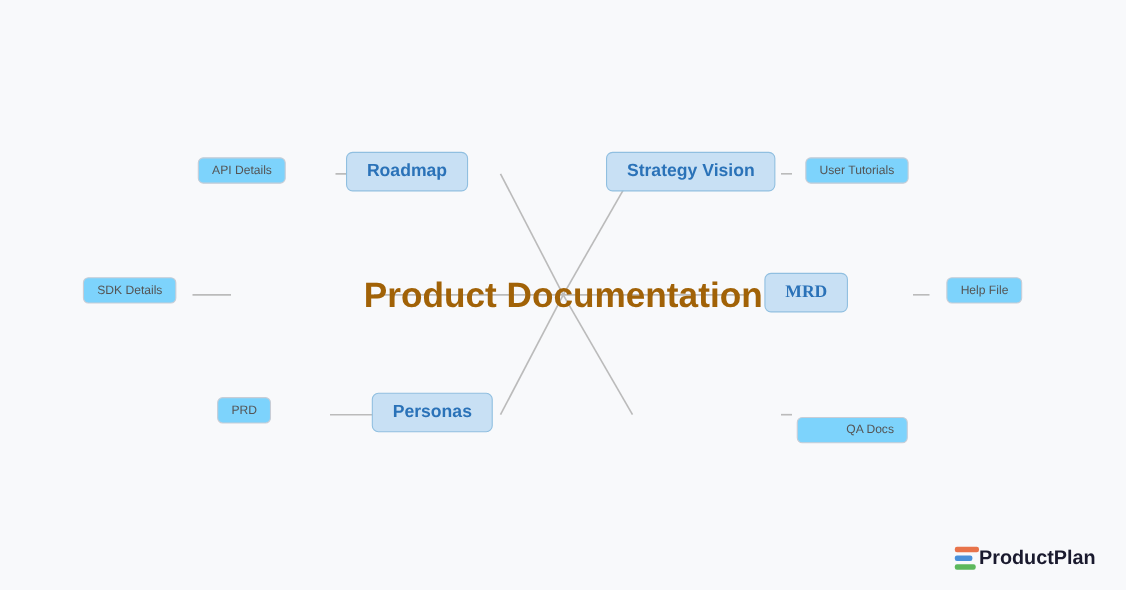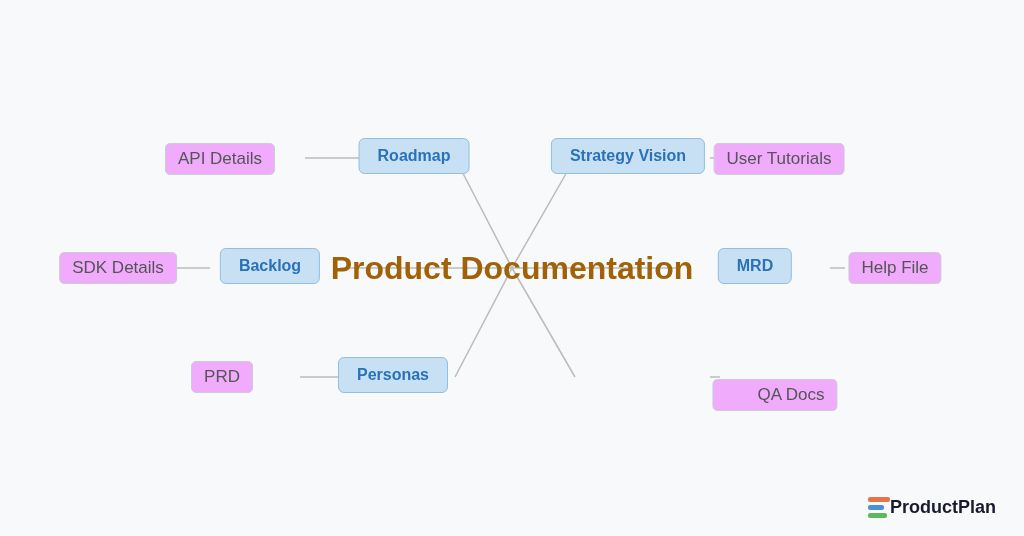--- a/index.html
+++ b/index.html
@@ -52,25 +52,25 @@
       font-size: 16px;
       font-weight: 600;
       color: #2a72b8;
       white-space: nowrap;
       text-align: center;
     }
 
     
     .node-gray {
       position: absolute;
-      background: #f0abfc;
+      background: #7dd3fc;
       border: 1.5px solid #c8cdd6;
       border-radius: 5px;
       padding: 5px 12px;
-      font-size: 17px;
+      font-size: 11px;
       font-weight: 400;
       color: #555;
       white-space: nowrap;
       text-align: center;
     }
 
     
     .logo-area {
       position: absolute;
       bottom: 18px;
@@ -130,29 +130,28 @@
 
     <line x1="830" y1="268" x2="845" y2="268" stroke="#bbb" stroke-width="1.5"></line>
 
     <line x1="710" y1="377" x2="720" y2="377" stroke="#bbb" stroke-width="1.5"></line>
   </svg>
 
   <div class="center-node">
     <div class="center-title">Product Documentation</div>
   </div>
 
-  <div class="node-blue" style="left:370px; top:138px; transform:translateX(-50%);margin-left:44px;">Roadmap</div>
+  <div class="node-blue" style="left:370px; top:138px; transform:translateX(-50%);">Roadmap</div>
 
-  <div class="node-blue" style="left:270px; top:248px; transform:translateX(-50%);">Backlog</div>
 
   <div class="node-blue" style="left:393px; top:357px; transform:translateX(-50%);">Personas</div>
 
   <div class="node-blue" style="left:628px; top:138px; transform:translateX(-50%);">Strategy Vision</div>
 
-  <div class="node-blue" style="left:755px; top:248px; transform:translateX(-50%);">MRD</div>
+  <div class="node-blue" style="left:733px; top:248px; transform:translateX(-50%);font-family:Liberation Serif, serif;">MRD</div>
 
 
   <div class="node-gray" style="left:220px; top:143px; transform:translateX(-50%);">API Details</div>
 
   <div class="node-gray" style="left:118px; top:252px; transform:translateX(-50%);">SDK Details</div>
 
   <div class="node-gray" style="left:222px; top:361px; transform:translateX(-50%);">PRD</div>
 
   <div class="node-gray" style="left:779px; top:143px; transform:translateX(-50%);">User Tutorials</div>
 

